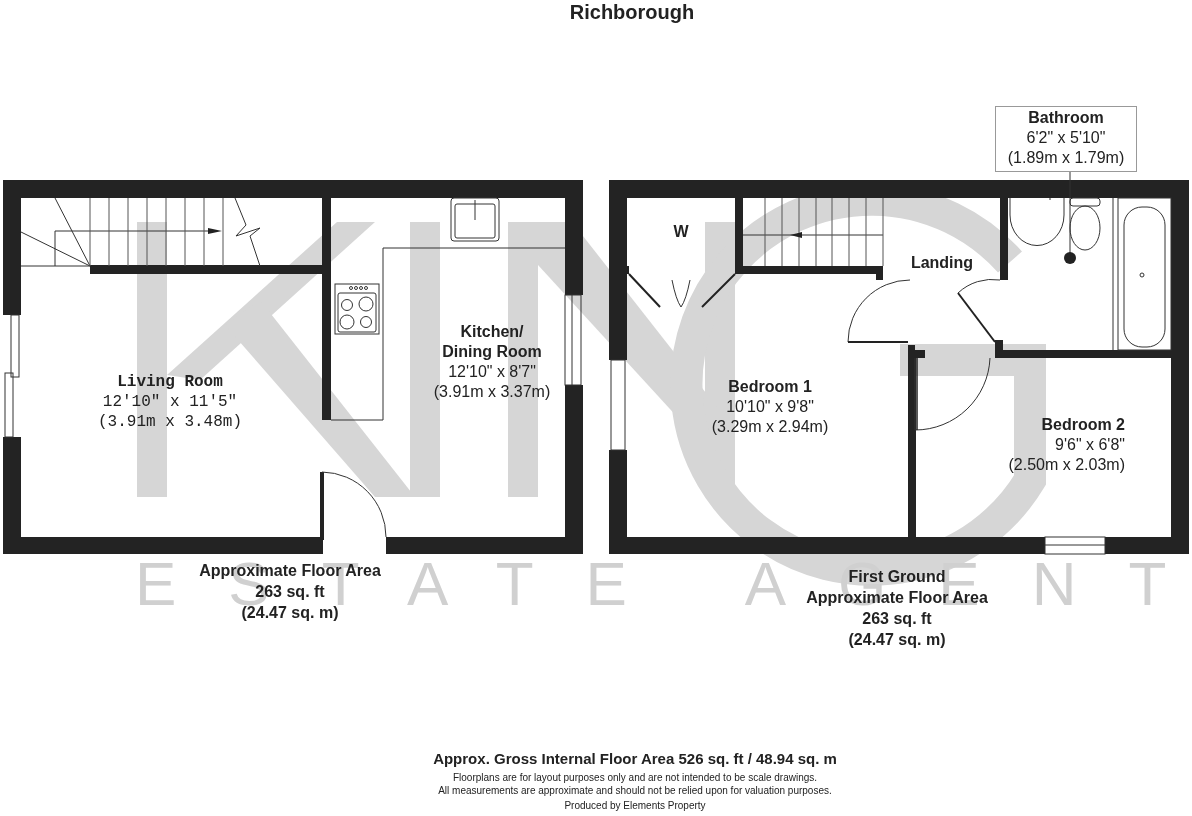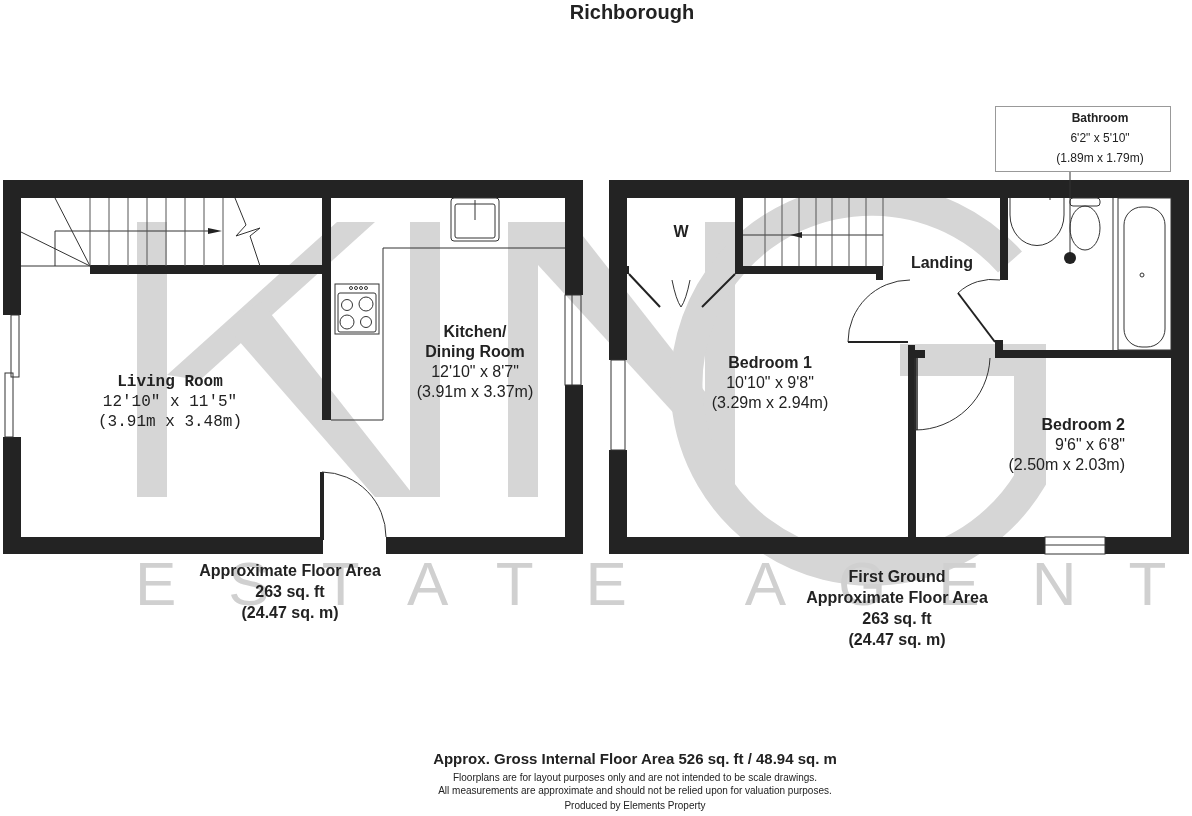--- a/index.html
+++ b/index.html
@@ -5,21 +5,21 @@
   html, body { margin: 0; padding: 0; background: #ffffff; }
   body { width: 1192px; height: 816px; position: relative; overflow: hidden; font-family: "Liberation Sans", sans-serif; color: #222; }
   .abs { position: absolute; }
   .title { left: 0; width: 1192px; top: 0; text-align: center; font-weight: bold; font-size: 20px; line-height: 24px; padding-left: 36px; }
   svg.plan { position: absolute; left: 0; top: 0; }
   .room-label { position: absolute; text-align: center; font-size: 16px; line-height: 20px; color: #222; white-space: nowrap; }
   .room-label .name { font-weight: bold; display: block; }
   .room-label .dim { display: block; }
   .floor-label { position: absolute; text-align: center; font-weight: bold; font-size: 16px; line-height: 21px; color: #222; white-space: nowrap; }
   .floor-label span { display: block; }
-  .bath-box { position: absolute; left: 995px; top: 106px; width: 140px; height: 64px; border: 1px solid #999; background: #fff; text-align: center; font-size: 12px; line-height: 20px; padding-left: 34px; }
+  .bath-box { position: absolute; left: 995px; top: 106px; width: 140px; height: 64px; border: 1px solid #999; background: #fff; text-align: center; font-size: 16px; line-height: 20px; }
   .bath-box .name { font-weight: bold; display: block; margin-top: 1px; }
   .bath-box span { display: block; }
   .foot-line { position: absolute; width: 1270px; left: 0; text-align: center; font-size: 10px; color: #222; }
   .watermark-text { position: absolute; top: 548px; left: 135px; font-size: 62px; letter-spacing: 52px; color: #d0d0d0; font-weight: normal; white-space: nowrap; }
 </style>
 </head>
 <body>
 
 <div class="abs title">Richborough</div>
 
@@ -162,21 +162,21 @@
 
   <polygon points="208,228 222,231 208,234" fill="#222"></polygon>
   <polygon points="790,235 802,232 802,238" fill="#222"></polygon>
 </svg>
 
 <div class="room-label" style="left:90px; top:372px; width:160px;font-family:Liberation Mono, monospace;">
   <span class="name">Living Room</span>
   <span class="dim">12'10" x 11'5"</span>
   <span class="dim">(3.91m x 3.48m)</span>
 </div>
-<div class="room-label" style="left:395px; top:322px; width:160px;">
+<div class="room-label" style="left:412px; top:322px; width:160px;">
   <span class="name">Kitchen/</span>
   <span class="name">Dining Room</span>
   <span class="dim">12'10" x 8'7"</span>
   <span class="dim">(3.91m x 3.37m)</span>
 </div>
 <div class="floor-label" style="left:170px; top:560px; width:240px;">
   <span>Approximate Floor Area</span>
   <span>263 sq. ft</span>
   <span>(24.47 sq. m)</span>
 </div>
@@ -185,21 +185,21 @@
   <span class="name">W</span>
 </div>
 <div class="room-label" style="left:902px; top:253px; width:80px;">
   <span class="name">Landing</span>
 </div>
 <div class="bath-box">
   <span class="name">Bathroom</span>
   <span>6'2" x 5'10"</span>
   <span>(1.89m x 1.79m)</span>
 </div>
-<div class="room-label" style="left:690px; top:353px; width:160px;">
+<div class="room-label" style="left:690px; top:377px; width:160px;">
   <span class="name">Bedroom 1</span>
   <span class="dim">10'10" x 9'8"</span>
   <span class="dim">(3.29m x 2.94m)</span>
 </div>
 <div class="room-label" style="left:965px; top:415px; width:160px;text-align:right;">
   <span class="name">Bedroom 2</span>
   <span class="dim">9'6" x 6'8"</span>
   <span class="dim">(2.50m x 2.03m)</span>
 </div>
 <div class="floor-label" style="left:777px; top:566px; width:240px;">

